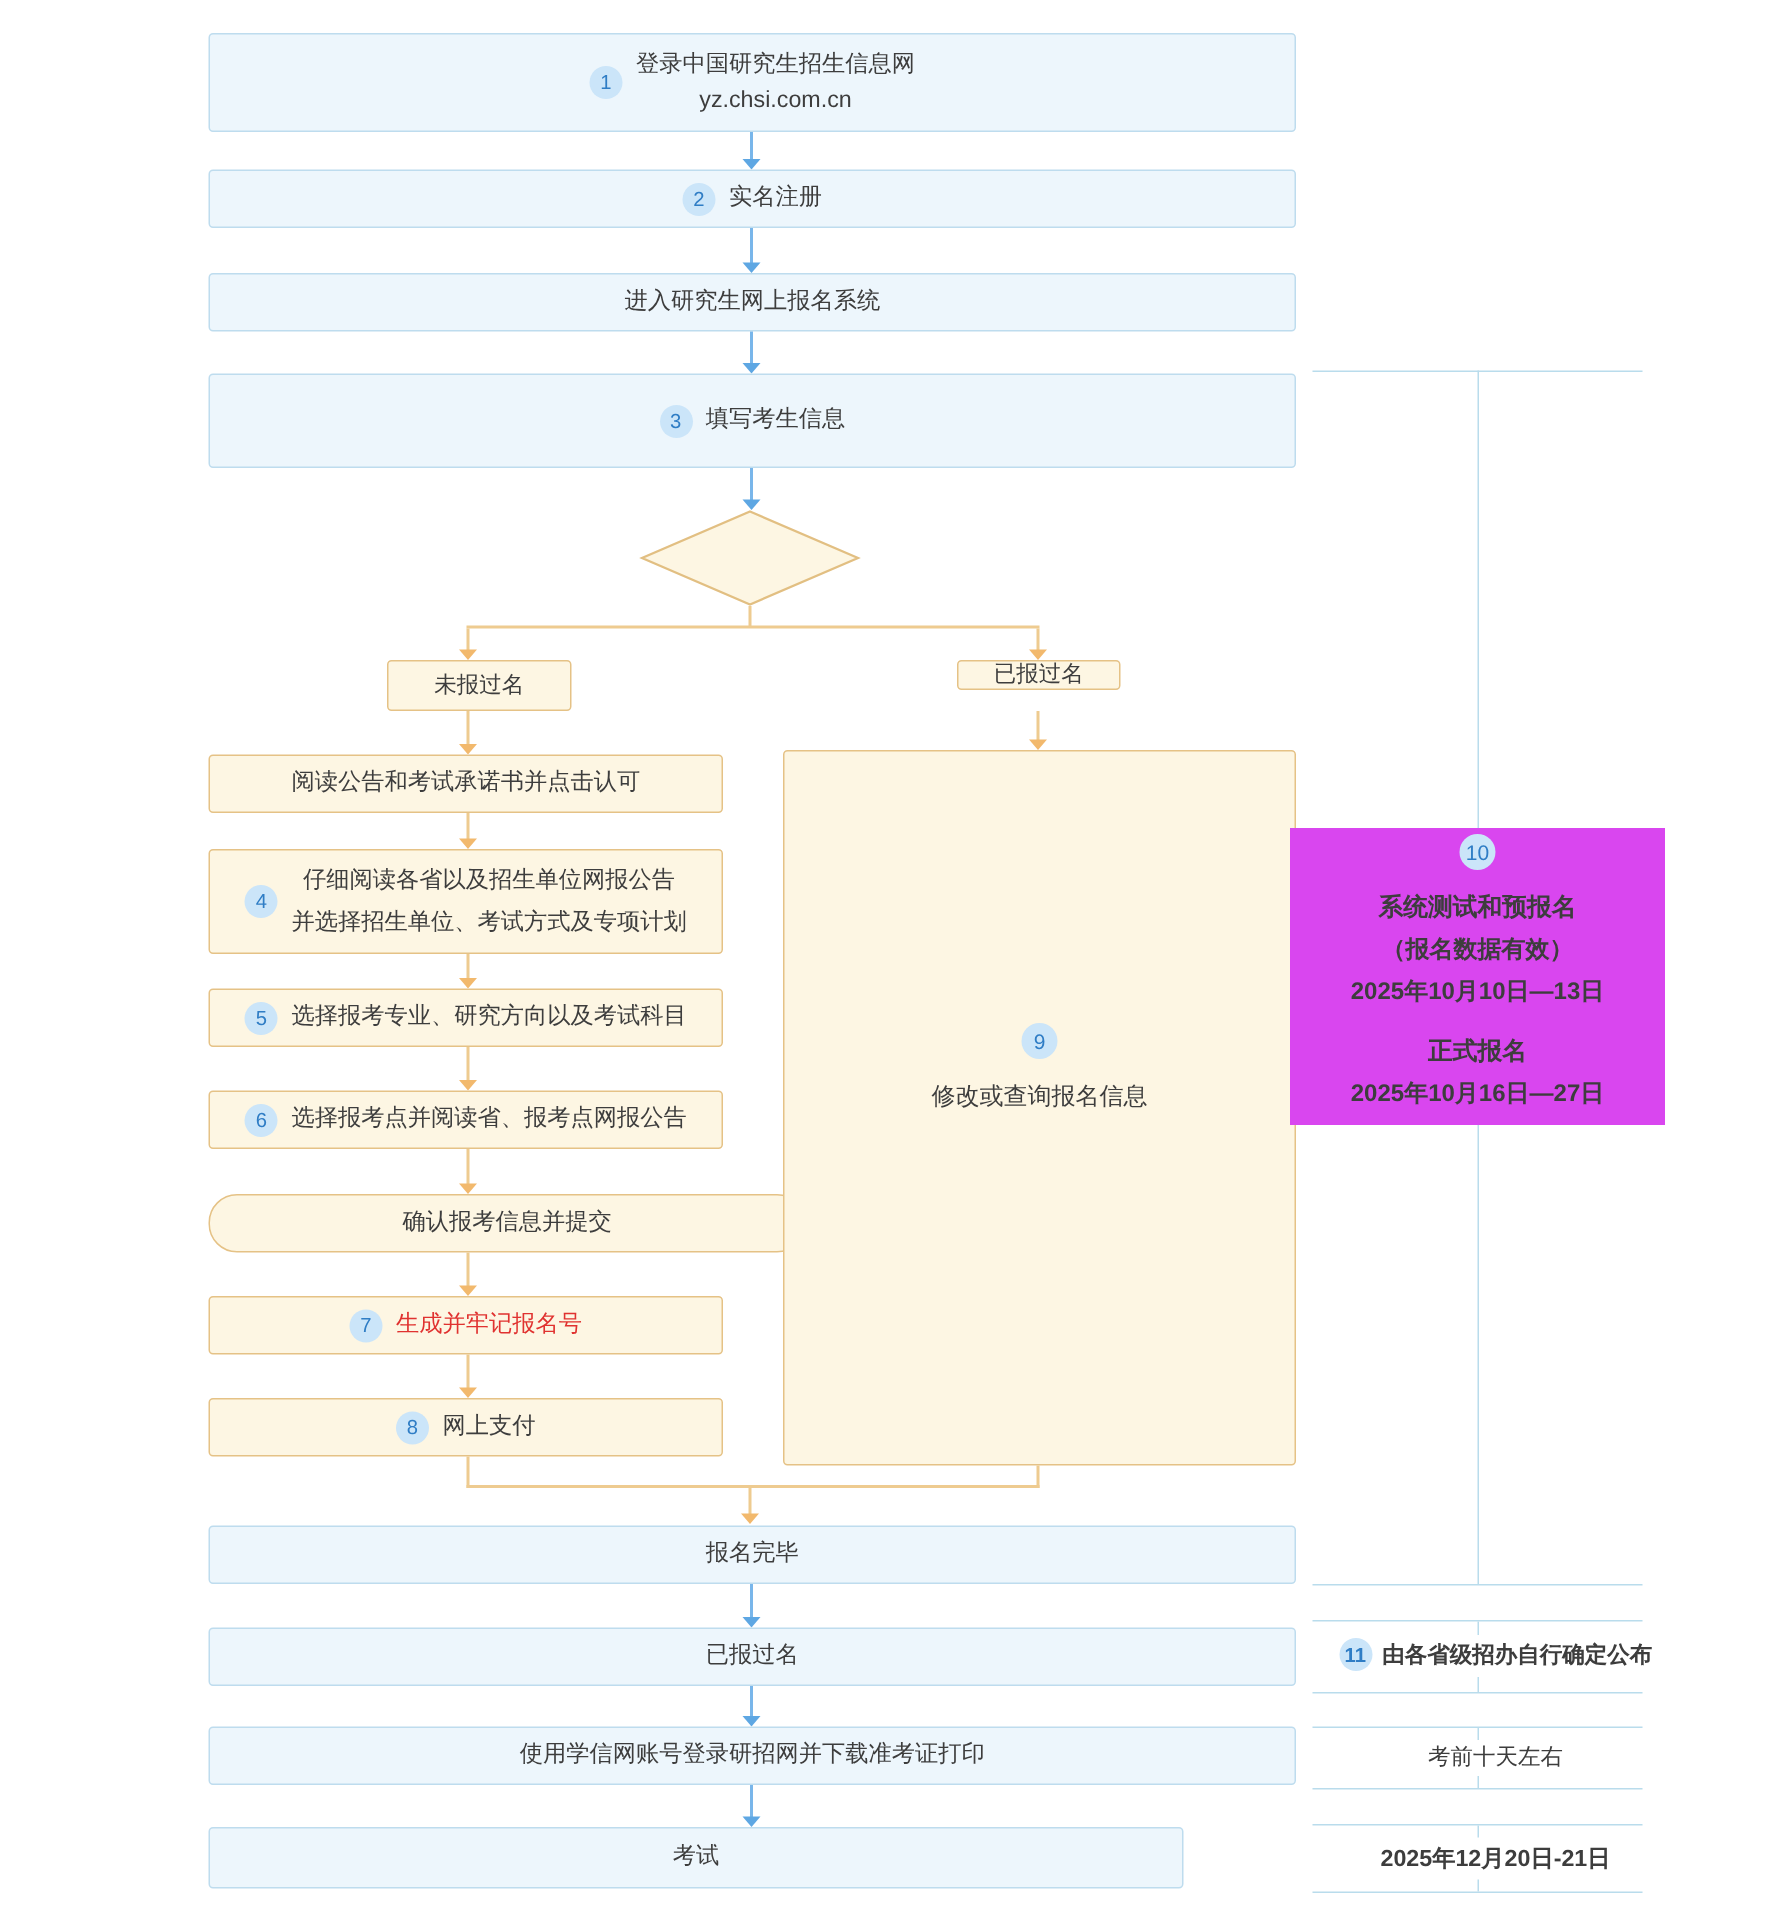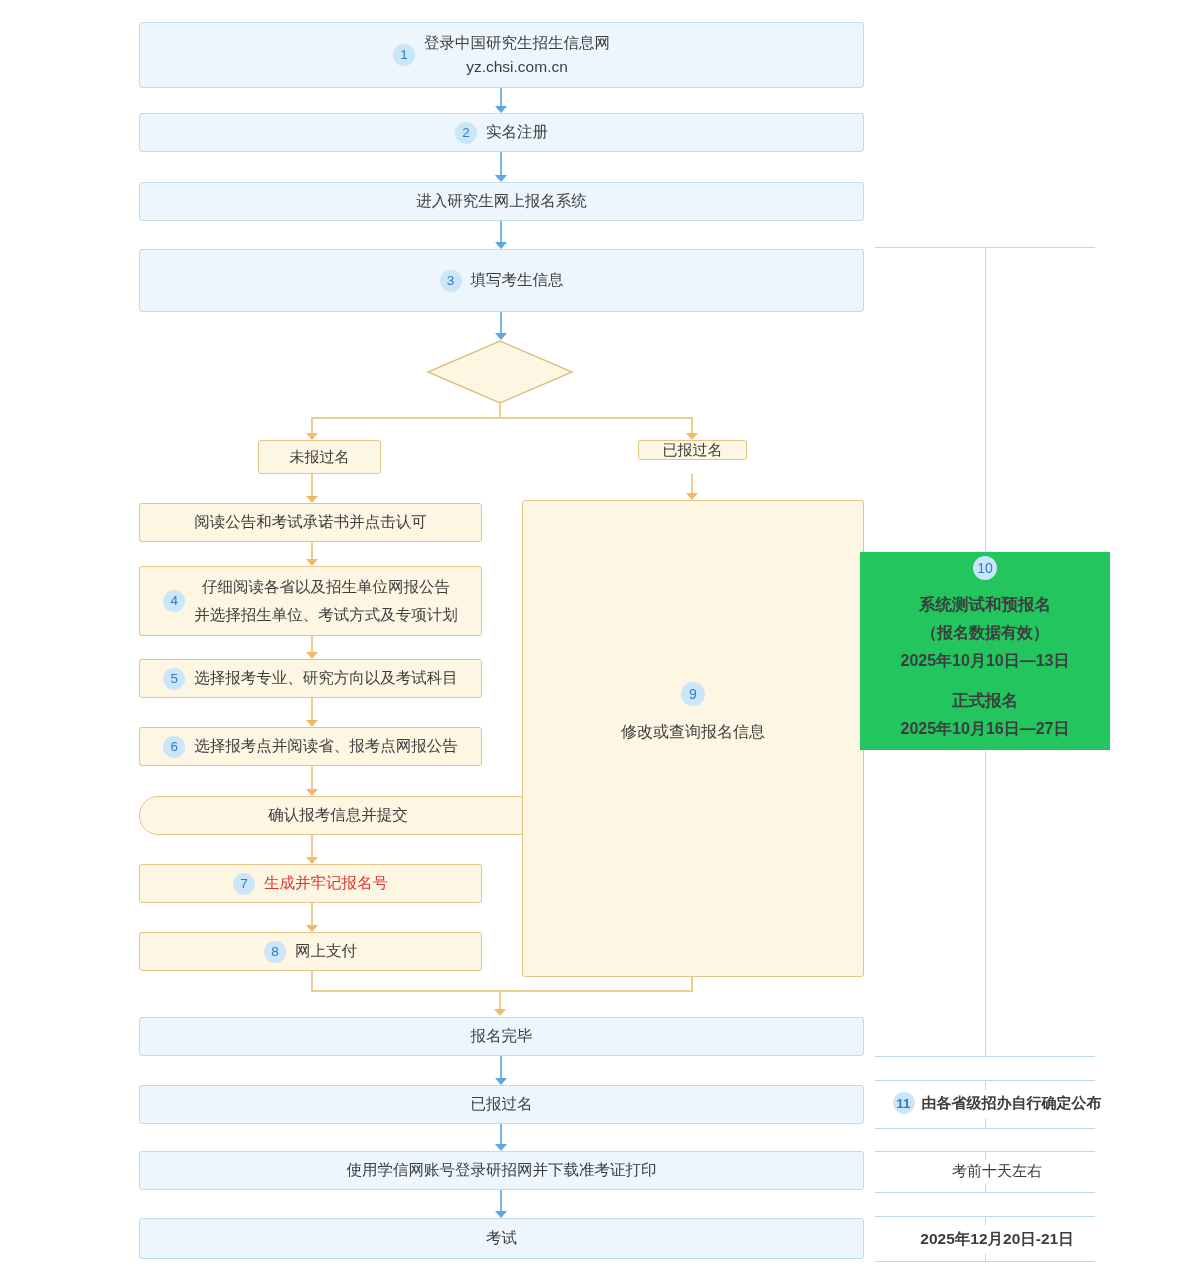--- a/index.html
+++ b/index.html
@@ -44,21 +44,21 @@
   .arrow.blue::after{border-top-color:var(--blue-head);}
   .arrow.orange::before{background:var(--orange-line);}
   .arrow.orange::after{border-top-color:var(--orange-head);}
 
   .oline{position:absolute;background:var(--orange-line);}
   .tline{position:absolute;background:var(--tl);}
 
   .sub{font-size:14.5px;}
   .red{color:var(--red);font-weight:normal;}
 
-  .tl-block{position:absolute;left:860px;width:250px;background:#22c55e;
+  .tl-block{position:absolute;left:860px;width:250px;background:#d946ef;
             display:flex;flex-direction:column;align-items:center;text-align:center;}
   .tl-title{font-weight:bold;font-size:16.5px;}
   .tl-date{font-weight:600;font-size:16px;}
   .tl-small{font-size:15px;display:flex;align-items:center;justify-content:center;padding-left:24px;}
 
   .diamond-label{position:absolute;display:flex;align-items:center;justify-content:center;
                  font-size:15px;}
 </style>
 </head>
 <body>
@@ -189,21 +189,21 @@
   </div>
 
   <div class="arrow blue" style="left:494px;top:1124px;height:27px;"></div>
 
   <div class="box blue" style="left:139px;top:1151px;width:725px;height:39px;">
     <span>使用学信网账号登录研招网并下载准考证打印</span>
   </div>
 
   <div class="arrow blue" style="left:494px;top:1190px;height:28px;"></div>
 
-  <div class="box blue" style="left:139px;top:1218px;width:725px;height:41px;">
+  <div class="box blue" style="left:139px;top:1218px;width:650px;height:41px;">
     <span>考试</span>
   </div>
 
   <div class="tline" style="left:875px;top:247px;width:220px;height:1px;"></div>
   <div class="tline" style="left:985px;top:247px;width:1px;height:809px;"></div>
   <div class="tline" style="left:875px;top:1056px;width:220px;height:1px;"></div>
 
   <div class="tl-block" style="top:552px;padding:4px 0 10px;">
     <span class="badge lg">10</span>
     <span class="tl-title" style="margin-top:14px;">系统测试和预报名</span>

